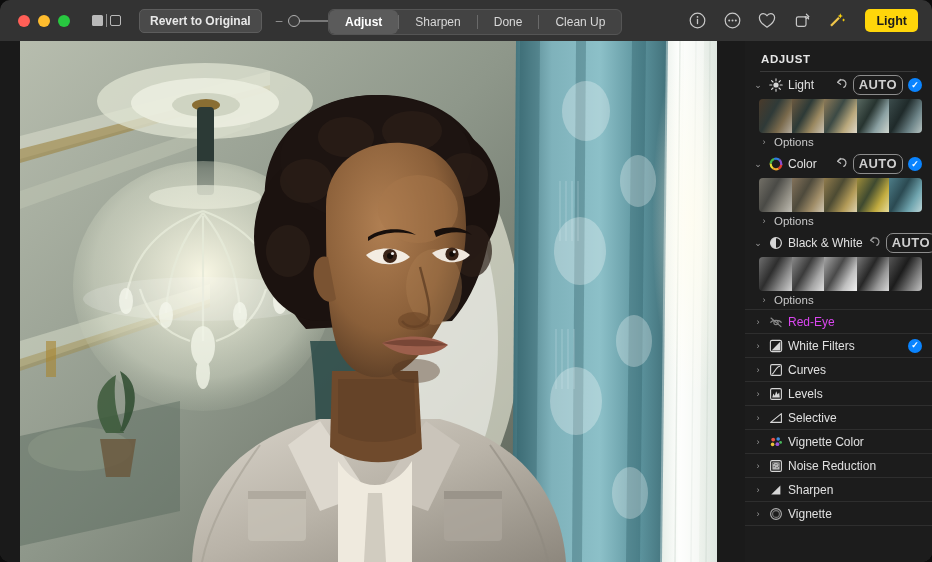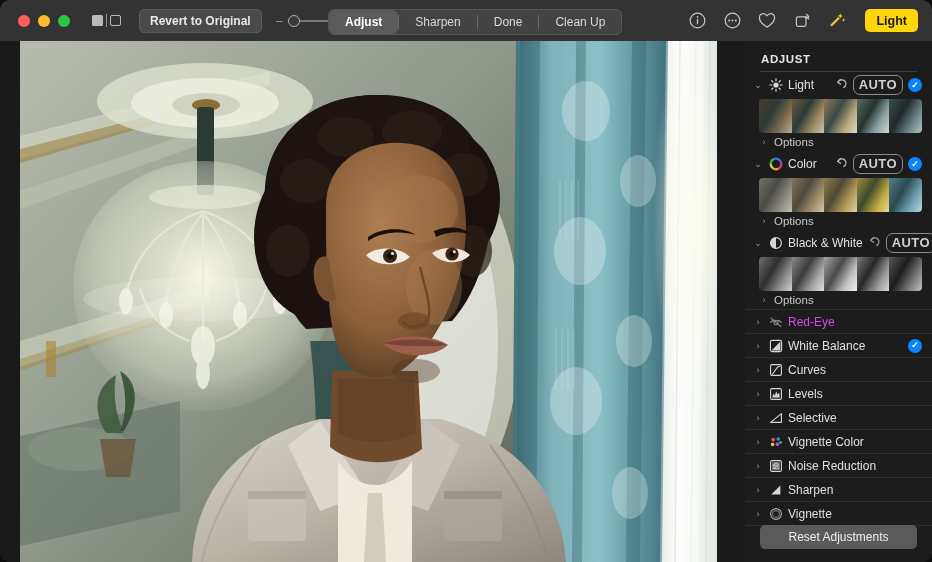--- a/index.html
+++ b/index.html
@@ -636,21 +636,21 @@
     </div>
 
     <div class="coll-row">
       <span class="chev">›</span>
       <span class="sec-icon">
         <svg width="14" height="14" viewBox="0 0 14 14">
           <rect x="1.4" y="1.4" width="11.2" height="11.2" rx="1.6" fill="none" stroke="#d6d6d6" stroke-width="1.1"></rect>
           <path d="M2.6 11.4 L11.4 2.6 L11.4 11.4 Z" fill="#d6d6d6"></path>
         </svg>
       </span>
-      <span class="sec-label">White Balance</span>
+      <span class="sec-label">White Filters</span>
       <span class="tick on"></span>
     </div>
 
     <div class="coll-row">
       <span class="chev">›</span>
       <span class="sec-icon">
         <svg width="14" height="14" viewBox="0 0 14 14">
           <rect x="1.6" y="1.6" width="10.8" height="10.8" rx="1.4" fill="none" stroke="#d6d6d6" stroke-width="1.1"></rect>
           <path d="M2.8 11.2 C5.6 11.2 6.2 3.4 11.2 3.2" fill="none" stroke="#d6d6d6" stroke-width="1.1"></path>
         </svg>
@@ -726,17 +726,14 @@
       <span class="chev">›</span>
       <span class="sec-icon">
         <svg width="14" height="14" viewBox="0 0 14 14">
           <circle cx="7" cy="7" r="5.4" fill="none" stroke="#b0b0b0" stroke-width="1.1"></circle>
           <circle cx="7" cy="7" r="3.4" fill="none" stroke="#787878" stroke-width="1.1"></circle>
         </svg>
       </span>
       <span class="sec-label">Vignette</span>
     </div>
 
-    <div id="reset-adj">
-      <span>Reset Adjustments</span>
-    </div>
   </div>
 </div>
 
 </body></html>

